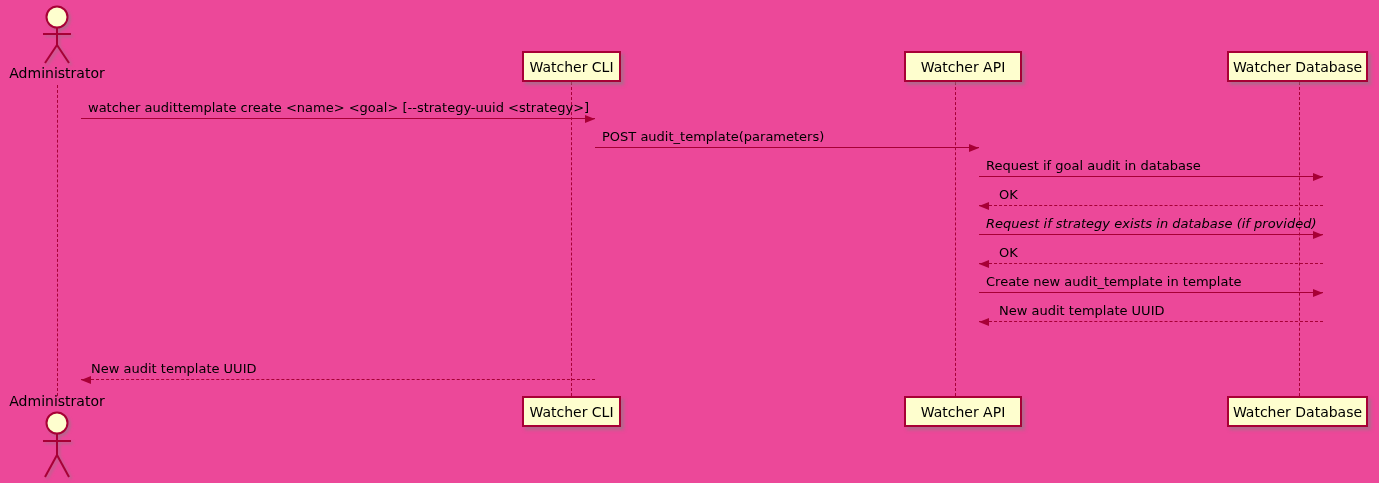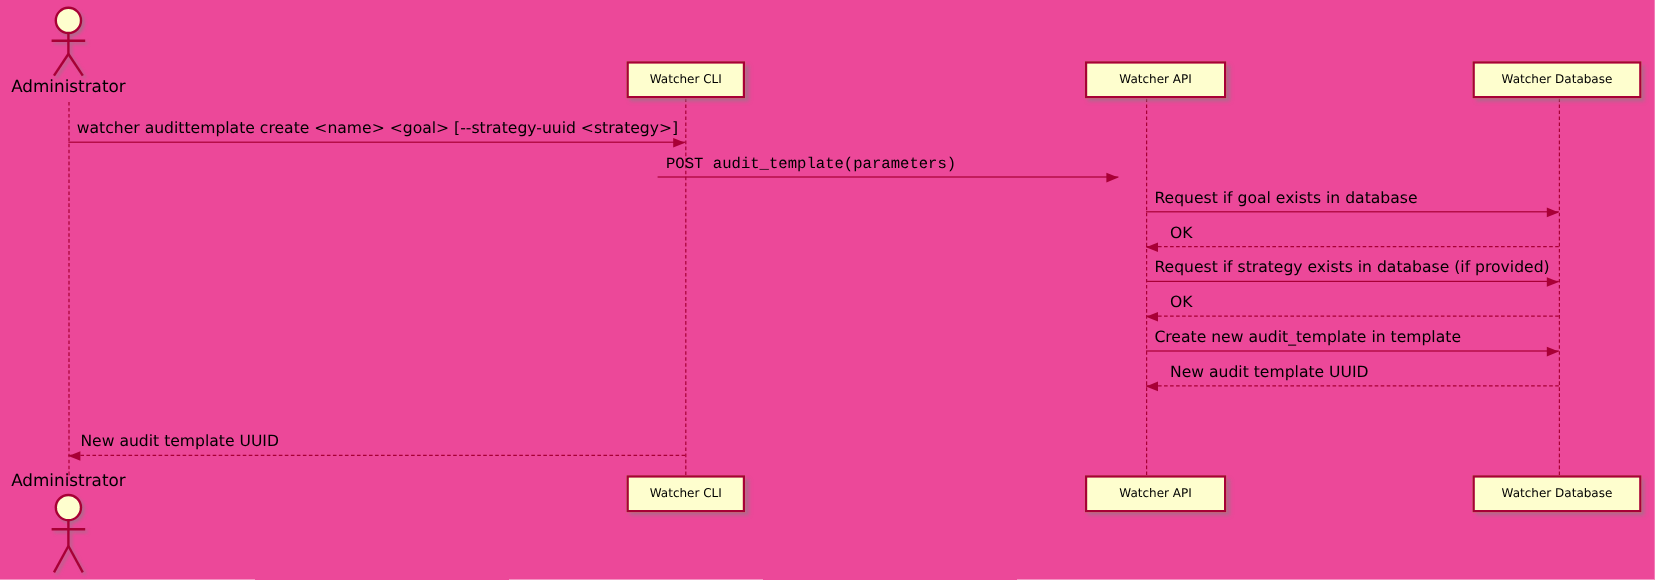--- a/index.html
+++ b/index.html
@@ -32,21 +32,21 @@
   .ll-db    { left: 1299px; top: 82px; height: 314px; }
 
   
   .pbox {
     position: absolute;
     height: 31px;
     background: var(--fill);
     border: 2px solid var(--accent);
     box-shadow: 3px 3px 3px rgba(130,130,130,0.55);
     color: var(--text);
-    font-size: 10px;
+    font-size: 14px;
     display: flex;
     align-items: center;
     justify-content: center;
     white-space: nowrap;
   }
   .pb-cli { left: 522px; width: 99px; }
   .pb-api { left: 904px; width: 118px; }
   .pb-db  { left: 1227px; width: 141px; }
   .pb-top { top: 51px; }
   .pb-bot { top: 396px; }
@@ -63,21 +63,21 @@
     left: 57px;
     transform: translateX(-50%);
     font-size: 14px;
     color: var(--text);
     white-space: nowrap;
   }
   .al-top { top: 65px; }
   .al-bot { top: 393px; }
 
   
-  .msg { position: absolute; height: 22px; }
+  .msg { position: absolute; height: 22px; margin-left: 24px; }
   .msg-label {
     position: absolute;
     bottom: 4px;
     font-size: 13px;
     color: var(--text);
     white-space: nowrap;
   }
   .msg-line {
     position: absolute;
     left: 0; right: 0; bottom: 0;
@@ -90,34 +90,34 @@
     bottom: -4px;
     width: 0; height: 0;
     border-top: 4px solid transparent;
     border-bottom: 4px solid transparent;
   }
   .arrowhead.right { right: 0; border-left: 10px solid var(--accent); }
   .arrowhead.left  { left: 0;  border-right: 10px solid var(--accent); }
 
   
   .m1  { left: 57px;  width: 514px; top: 97px;  }
-  .m2  { left: 548px; width: 384px; top: 126px; font-family: Liberation Mono, monospace; }
+  .m2  { left: 571px; width: 384px; top: 126px; }
   .m3  { left: 955px; width: 344px; top: 155px; }
   .m4  { left: 955px; width: 344px; top: 184px; }
   .m5  { left: 955px; width: 344px; top: 213px; }
   .m6  { left: 955px; width: 344px; top: 242px; }
   .m7  { left: 955px; width: 344px; top: 271px; }
   .m8  { left: 955px; width: 344px; top: 300px; }
   .m9  { left: 571px; width: 384px; top: 329px; }
   .m10 { left: 57px;  width: 514px; top: 358px; }
   .m1  .msg-label { left: 7px; }
   .m2  .msg-label { left: 7px; }
   .m3  .msg-label { left: 7px; }
   .m4  .msg-label { left: 20px; }
-  .m5  .msg-label { left: 7px; }
+  .m5  .msg-label { left: 7px; font-style: italic; }
   .m6  .msg-label { left: 20px; }
   .m7  .msg-label { left: 7px; }
   .m8  .msg-label { left: 20px; }
   .m9  .msg-label { left: 19px; }
   .m10 .msg-label { left: 10px; }
 </style>
 </head>
 <body>
 
 <div class="canvas">
@@ -146,21 +146,21 @@
     <div class="arrowhead right"></div>
   </div>
 
   <div class="msg m2">
     <div class="msg-label">POST audit_template(parameters)</div>
     <div class="msg-line solid"></div>
     <div class="arrowhead right"></div>
   </div>
 
   <div class="msg m3">
-    <div class="msg-label">Request if goal exists in database</div>
+    <div class="msg-label">Request if goal audit in database</div>
     <div class="msg-line solid"></div>
     <div class="arrowhead right"></div>
   </div>
 
   <div class="msg m4">
     <div class="msg-label">OK</div>
     <div class="msg-line dashed"></div>
     <div class="arrowhead left"></div>
   </div>
 

